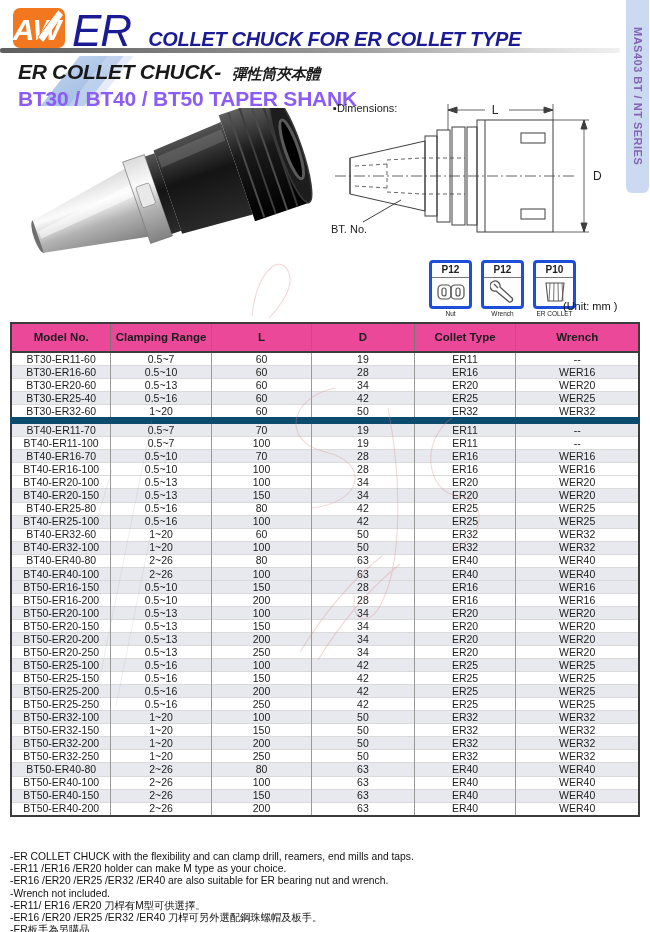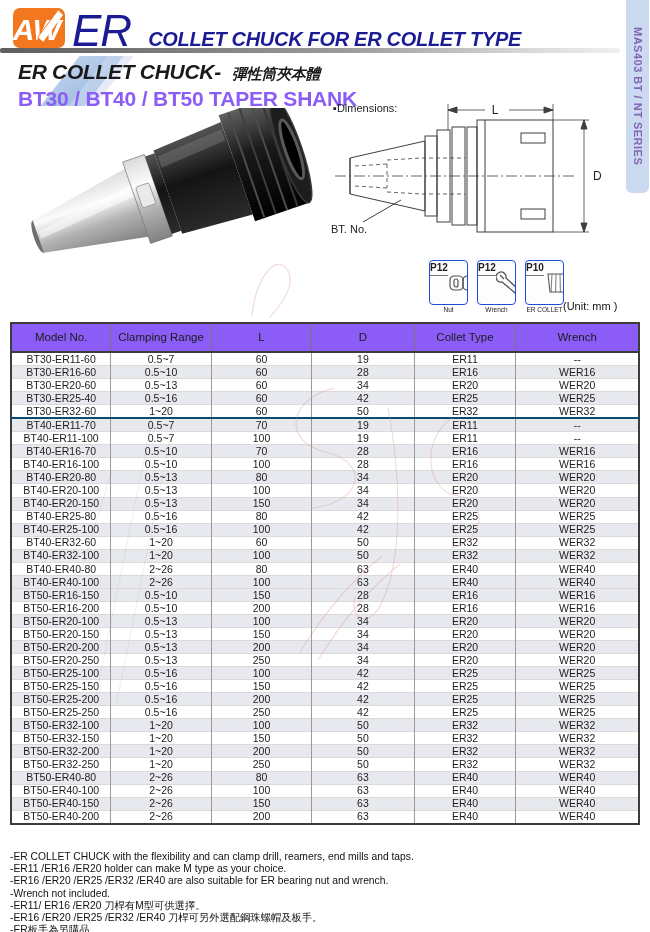--- a/index.html
+++ b/index.html
@@ -28,40 +28,40 @@
   .sub1 .zh{font-size:15px;font-weight:bold;margin-left:11px;}
   .sub2{font-size:21px;font-weight:bold;color:#8b5cf6;margin-top:3px;letter-spacing:-.2px;}
   
   .photo{position:absolute;left:15px;top:108px;width:310px;height:170px;}
   .drawing{position:absolute;left:325px;top:96px;width:302px;height:162px;}
   .dim-label{position:absolute;left:8px;top:6px;font-size:11px;color:#222;}
   .drawing svg text{font-family:"Liberation Sans",sans-serif;}
   
   .accessories{position:absolute;left:429px;top:260px;display:flex;gap:9px;}
   .acc{display:flex;flex-direction:column;align-items:center;}
-  .acc-box{width:37px;height:43px;border:1px solid #1d4ed8;border-radius:4px;background:#fdfdfd;
-           display:flex;flex-direction:row;overflow:hidden;}
+  .acc-box{width:37px;height:43px;border:3px solid #1d4ed8;border-radius:4px;background:#fdfdfd;
+           display:flex;flex-direction:column;overflow:hidden;}
   .acc-page{font-size:10px;font-weight:bold;color:#222;text-align:center;height:14px;
            line-height:14px;border-bottom:1px solid #777;}
   .acc-icon{flex:1;display:flex;align-items:center;justify-content:center;}
   .acc-cap{font-size:6.5px;color:#222;margin-top:1px;white-space:nowrap;}
   .unit{position:absolute;left:563px;top:300px;font-size:11px;color:#111;}
   
   .spec{position:absolute;left:10px;top:322px;width:630px;border-collapse:collapse;
         table-layout:fixed;}
   .spec,.spec th,.spec td{border:1px solid #999;}
   .spec{border:2px solid #3c3c3c;}
-  .spec th{background:#8b5cf6;font-size:11.5px;font-weight:normal;color:#1c1c1c;height:27px;
+  .spec th{background:#ec4899;font-size:11.5px;font-weight:bold;color:#1c1c1c;height:27px;
         line-height:1.1;padding:0;border-bottom:2px solid #3c3c3c;border-color:#777;
         border-bottom-color:#3c3c3c;}
   .spec td{font-size:10.5px;text-align:center;height:12.05px;padding:0;line-height:1;
         color:#1c1c1c;border-left:1px solid #999;border-right:1px solid #999;
         border-top:1px solid #dadada;border-bottom:none;}
   .spec tr.alt td{background:#e7e9ee;}
-  .spec tr.sec td{border-top:2px solid #0c4a6e;}
+  .spec tr.sec td{border-top:7px solid #0c4a6e;}
   
   .notes{position:absolute;left:10px;top:851px;margin:0;padding:0;list-style:none;}
   .notes li{font-size:10.3px;line-height:12.2px;color:#111;white-space:nowrap;}
   
   .watermark{position:absolute;left:0;top:0;pointer-events:none;}
 </style>
 </head>
 <body>
 
 <div class="page">
@@ -307,28 +307,20 @@
           <td>WER16</td>
         </tr>
         <tr>
           <td>BT40-ER16-100</td>
           <td>0.5~10</td>
           <td>100</td>
           <td>28</td>
           <td>ER16</td>
           <td>WER16</td>
         </tr>
-        <tr class="alt">
-          <td>BT40-ER20-80</td>
-          <td>0.5~13</td>
-          <td>80</td>
-          <td>34</td>
-          <td>ER20</td>
-          <td>WER20</td>
-        </tr>
         <tr>
           <td>BT40-ER20-100</td>
           <td>0.5~13</td>
           <td>100</td>
           <td>34</td>
           <td>ER20</td>
           <td>WER20</td>
         </tr>
         <tr class="alt">
           <td>BT40-ER20-150</td>

